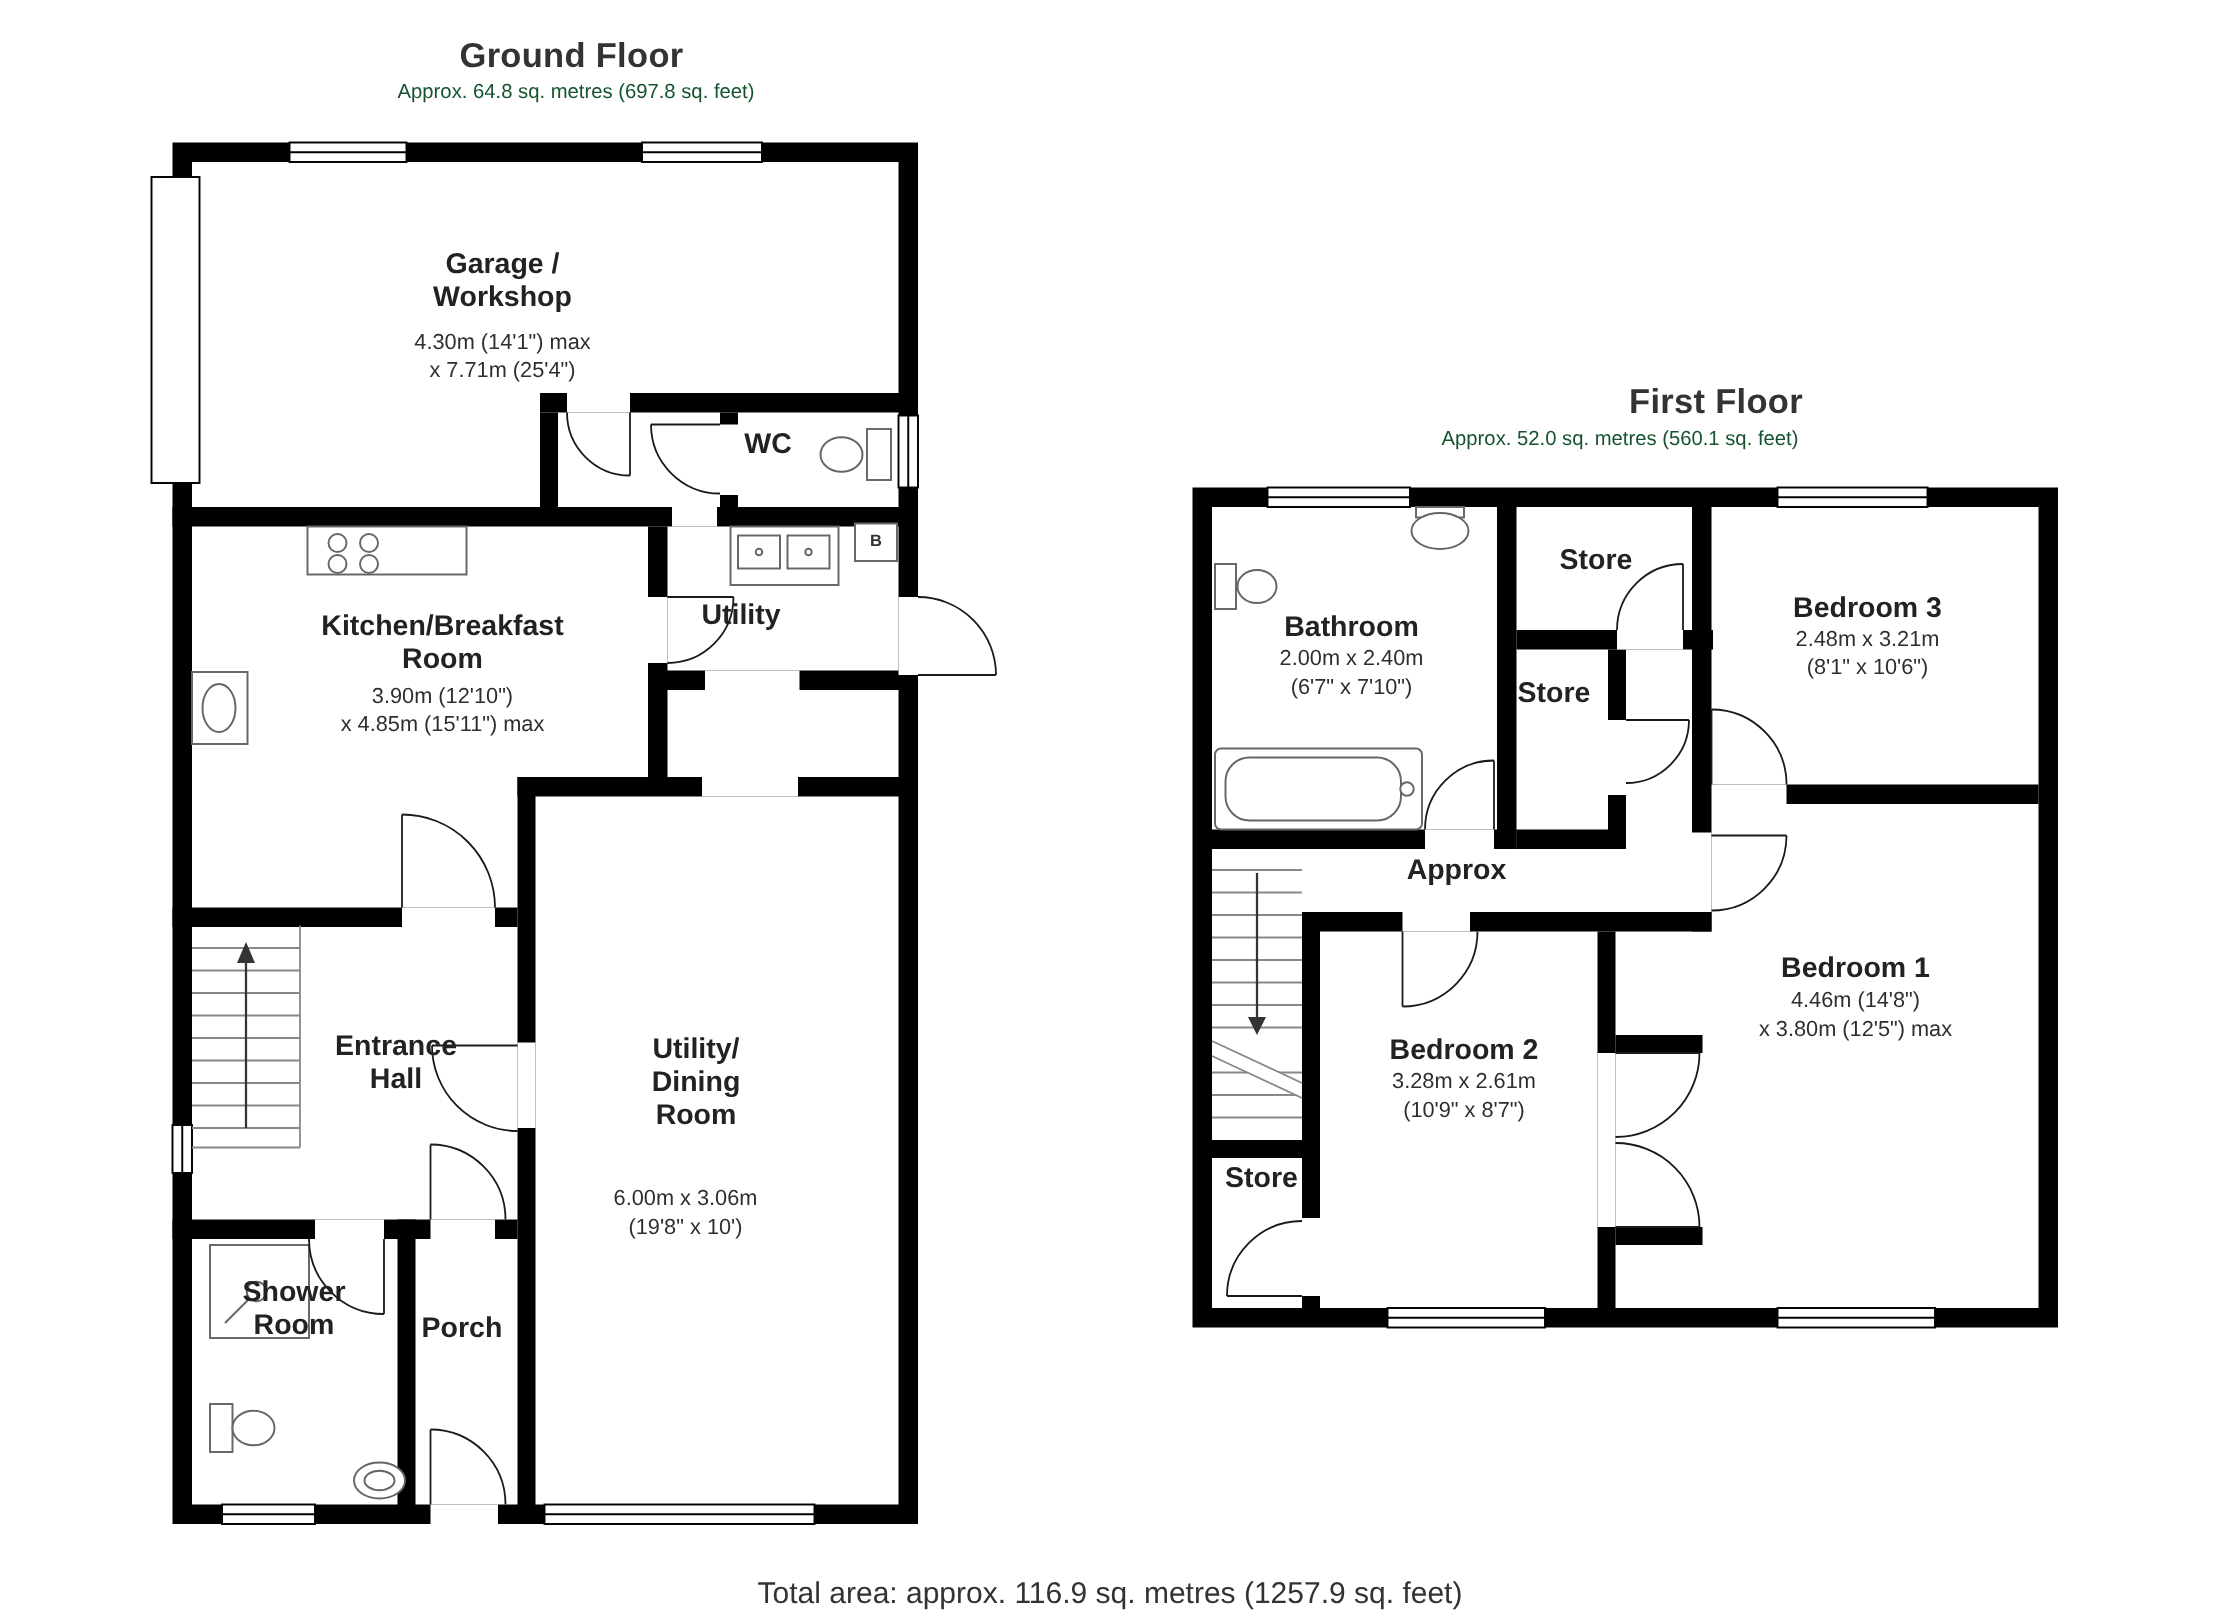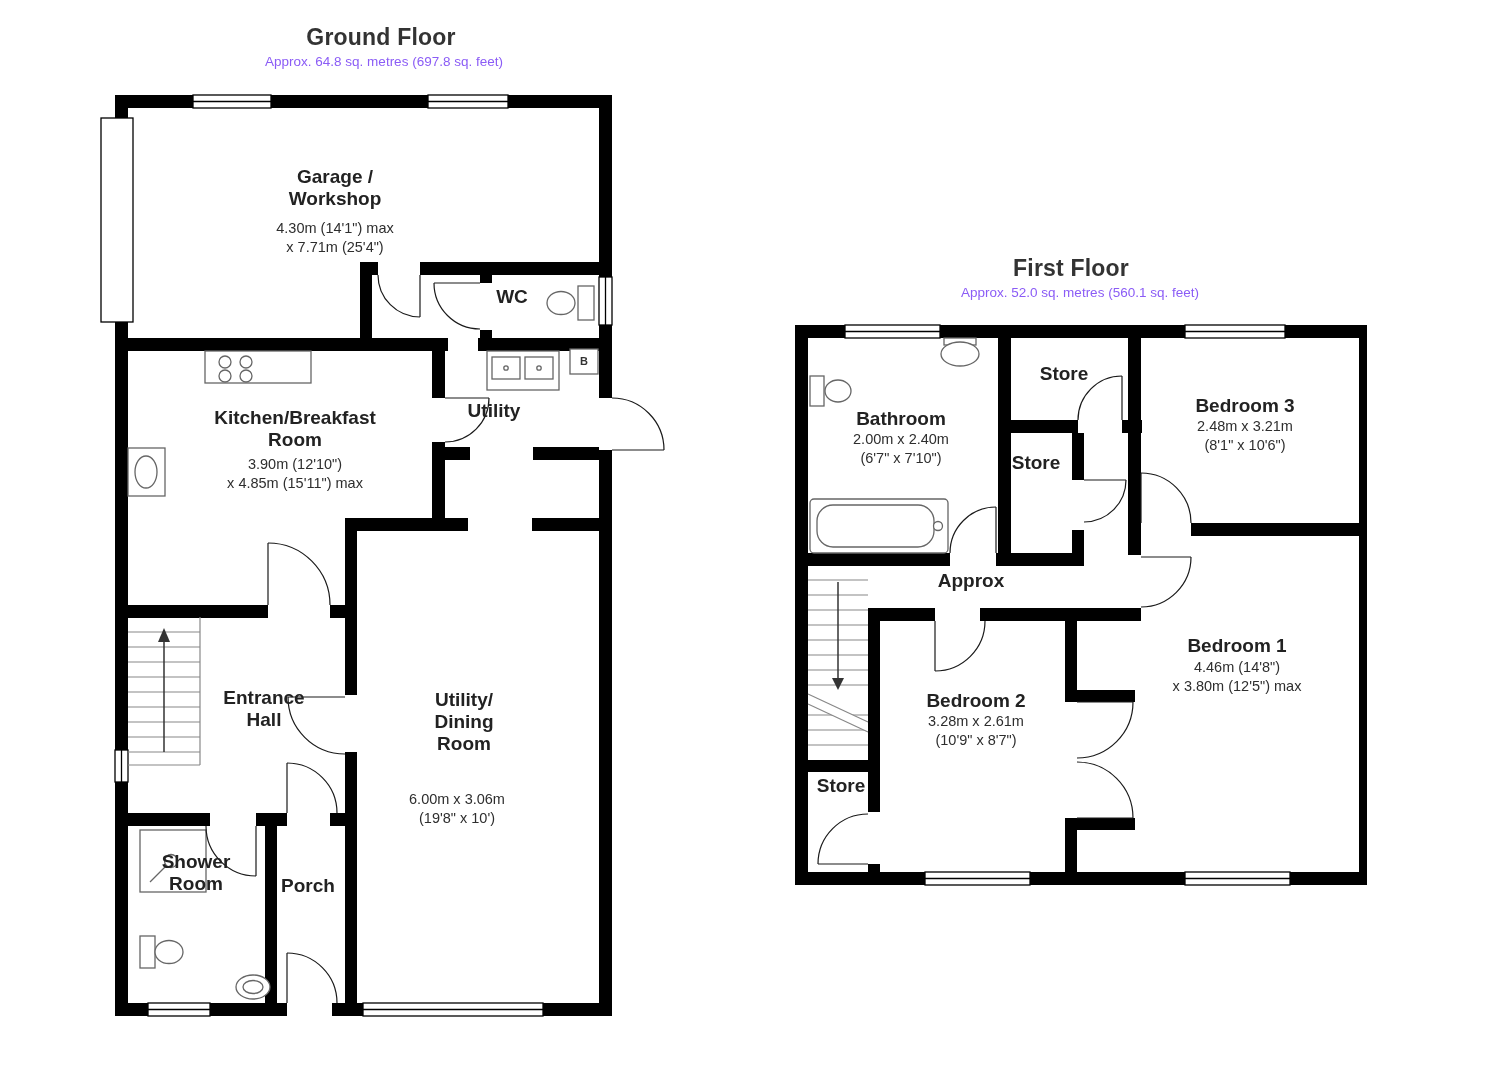--- a/index.html
+++ b/index.html
@@ -1,22 +1,22 @@
 <!DOCTYPE html>
 <html><head>
 <meta charset="utf-8">
 <style>
   html,body{margin:0;padding:0;background:#fff;}
-  #page{position:relative;width:1367px;height:1080px;background:#fff;overflow:hidden;
+  #page{position:relative;width:1485px;height:1080px;background:#fff;overflow:hidden;
         font-family:"Liberation Sans",sans-serif;}
   #plan-svg{position:absolute;left:0;top:0;}
   .lbl{position:absolute;transform:translate(-50%,-50%);white-space:pre-line;
        text-align:center;color:#222;}
   .title{font-size:23px;font-weight:700;color:#333;letter-spacing:.2px;}
-  .sub{font-size:13.5px;color:#8b5cf6;}
+  .sub{font-size:13.5px;color:#14532d;}
   .name{font-size:19px;font-weight:700;color:#222;line-height:1.15;}
   .dims{font-size:14.5px;color:#2e2e2e;line-height:1.28;}
   .small{font-size:11px;font-weight:700;color:#333;}
   .total{font-size:20px;color:#333;}
 </style>
 </head>
 <body>
 
 <div id="page">
 
@@ -291,33 +291,34 @@
 <div class="lbl name" style="left:464px;top:722px">Utility/
 Dining
 Room</div>
 <div class="lbl dims" style="left:457px;top:809px">6.00m x 3.06m
 (19'8" x 10')</div>
 <div class="lbl name" style="left:196px;top:873px">Shower
 Room</div>
 <div class="lbl name" style="left:308px;top:886px">Porch</div>
 <div class="lbl small" style="left:584px;top:361px">B</div>
 
-<div class="lbl title" style="left:1071px;top:268px">First Floor</div>
+<div class="lbl title" style="left:1144px;top:268px">First Floor</div>
 <div class="lbl sub" style="left:1080px;top:292px">Approx. 52.0 sq. metres (560.1 sq. feet)</div>
 <div class="lbl name" style="left:901px;top:419px">Bathroom</div>
 <div class="lbl dims" style="left:901px;top:449px">2.00m x 2.40m
 (6'7" x 7'10")</div>
 <div class="lbl name" style="left:1064px;top:374px">Store</div>
 <div class="lbl name" style="left:1036px;top:463px">Store</div>
 <div class="lbl name" style="left:1245px;top:406px">Bedroom 3</div>
 <div class="lbl dims" style="left:1245px;top:436px">2.48m x 3.21m
 (8'1" x 10'6")</div>
 <div class="lbl name" style="left:971px;top:581px">Approx</div>
 <div class="lbl name" style="left:976px;top:701px">Bedroom 2</div>
 <div class="lbl dims" style="left:976px;top:731px">3.28m x 2.61m
 (10'9" x 8'7")</div>
 <div class="lbl name" style="left:1237px;top:646px">Bedroom 1</div>
 <div class="lbl dims" style="left:1237px;top:677px">4.46m (14'8")
 x 3.80m (12'5") max</div>
 <div class="lbl name" style="left:841px;top:786px">Store</div>
 
+<div class="lbl total" style="left:740px;top:1063px">Total area: approx. 116.9 sq. metres (1257.9 sq. feet)</div>
 
 </div>
 
 </body></html>

